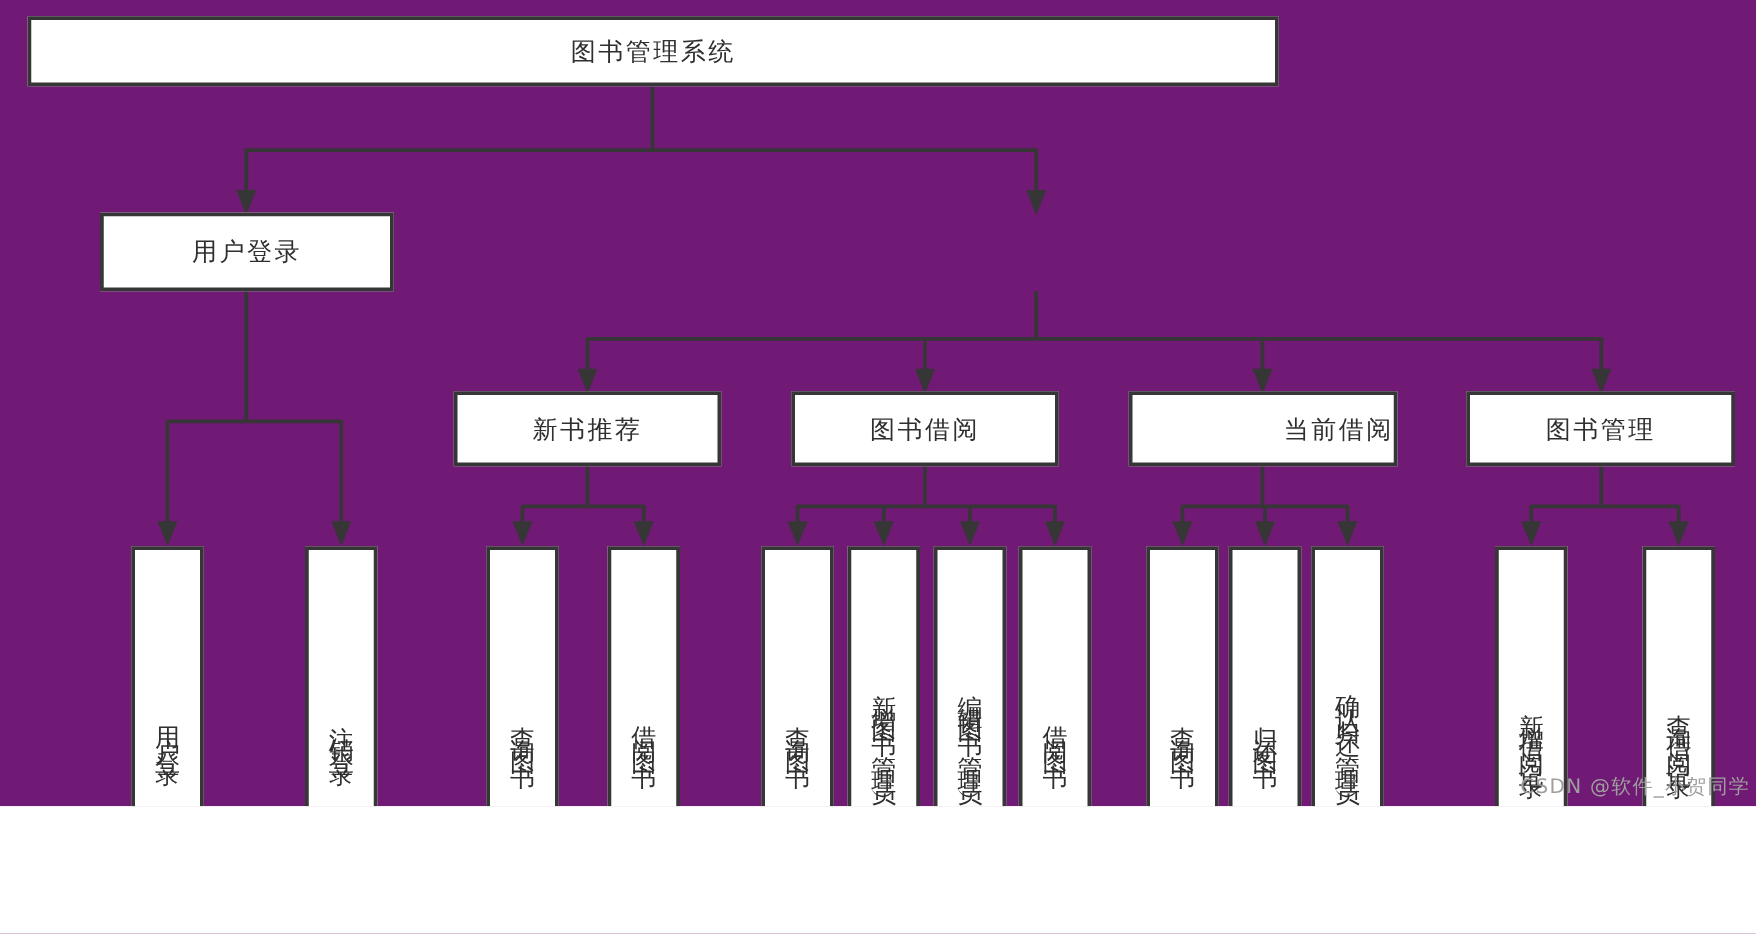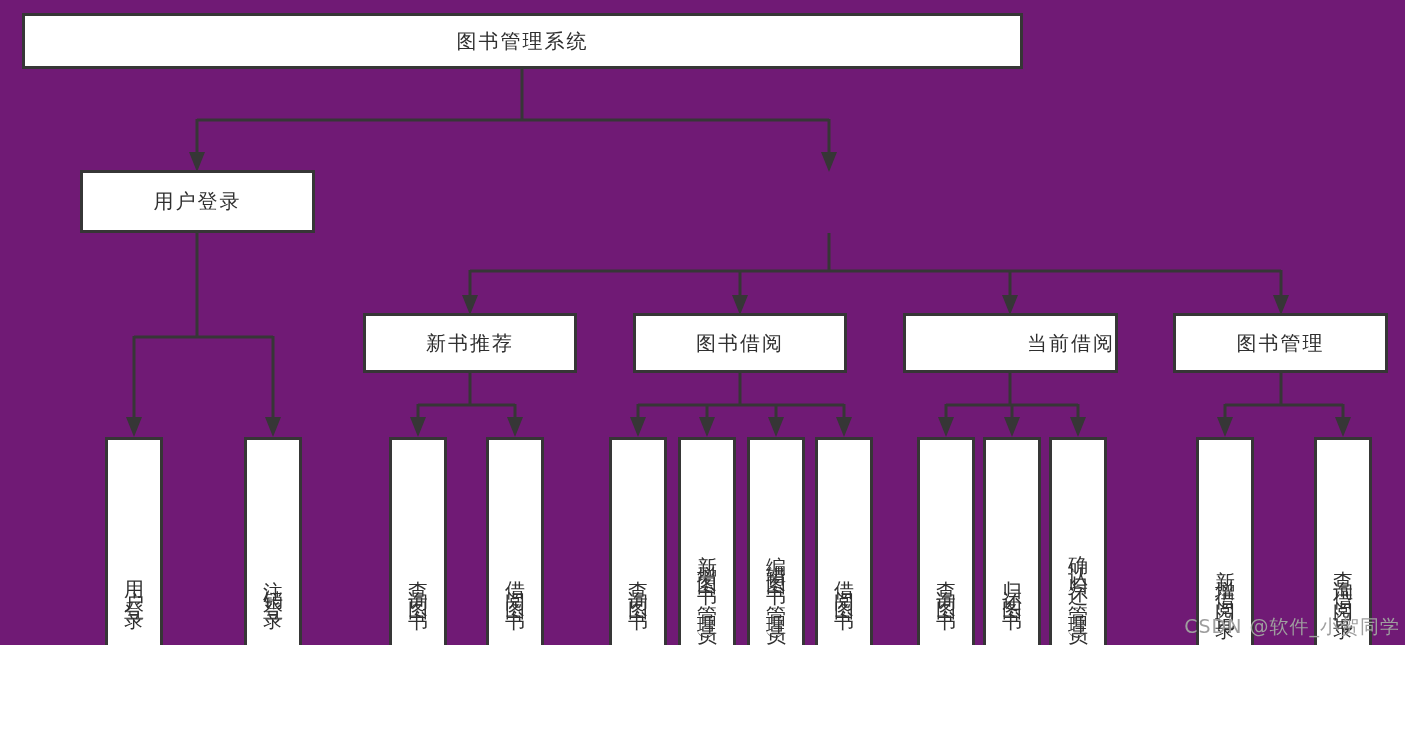--- a/index.html
+++ b/index.html
@@ -64,21 +64,21 @@
   .d1 { left: 917px; }
   .d2 { left: 983px; }
   .d3 { left: 1049px; }
   .e1 { left: 1196px; }
   .e2 { left: 1314px; }
   #watermark {
     position: absolute;
     right: 5px;
     bottom: 5px;
     color: #9e9e9e;
-    font-size: 19px;
+    font-size: 16px;
     letter-spacing: 1px;
     z-index: 5;
     white-space: nowrap;
   }
 </style>
 </head>
 <body>
 
 <div id="canvas">
 

